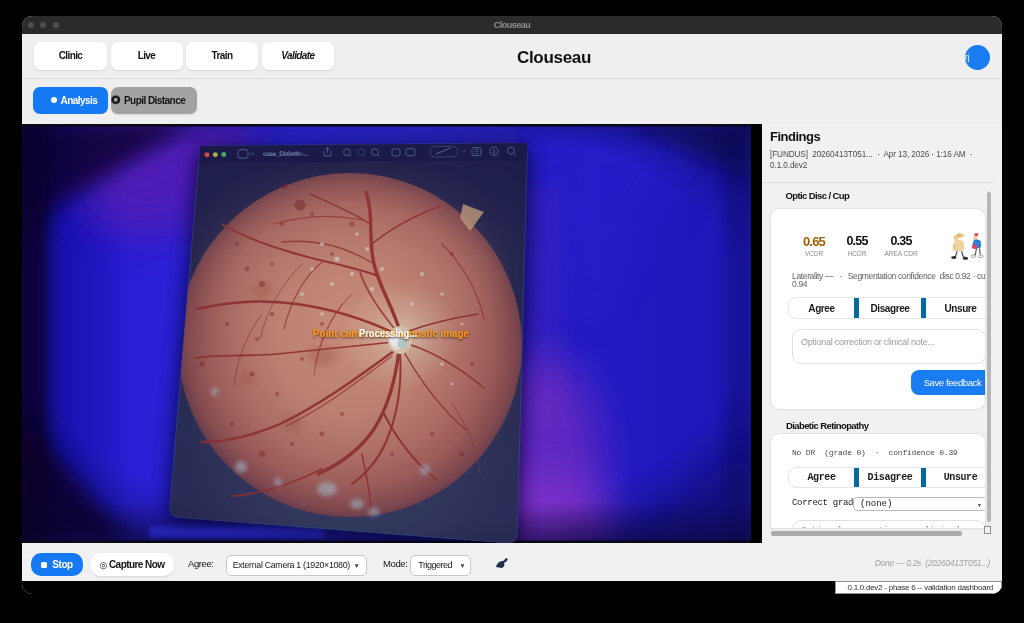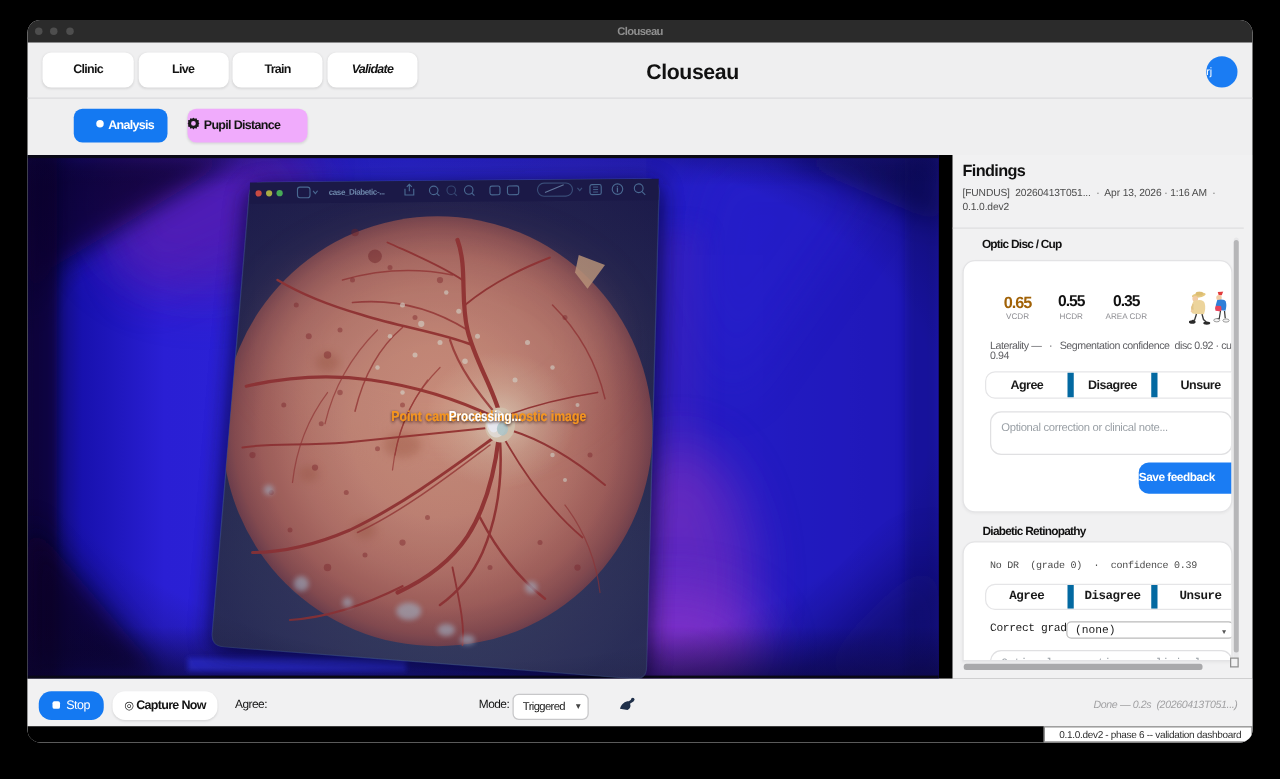--- a/index.html
+++ b/index.html
@@ -7,21 +7,21 @@
   #win { position:absolute; left:22px; top:16px; width:980px; height:578px; background:#efeff0; border-radius:10px; overflow:hidden; }
   #titlebar { position:absolute; left:0; top:0; width:980px; height:18px; background:#2b2b2b; }
   .tl { position:absolute; top:6px; width:6px; height:6px; border-radius:50%; background:#4e4e4e; }
   #tbtitle { position:absolute; top:4px; left:0; width:980px; text-align:center; font-size:9px; font-weight:bold; letter-spacing:-0.5px; color:#8f8f8f; }
   #hdr { position:absolute; left:0; top:18px; width:980px; height:61.5px; }
   .tab { position:absolute; top:8px; height:28px; background:#fff; border-radius:7px; box-shadow:0 1px 2px rgba(0,0,0,.10); font-size:10px; font-weight:bold; letter-spacing:-0.6px; color:#141414; text-align:center; line-height:28px; }
   #bigtitle { position:absolute; left:532px; top:14px; transform:translateX(-50%); font-size:17px; font-weight:bold; letter-spacing:-0.3px; color:#111; }
   #avatar { position:absolute; left:943px; top:11px; width:25px; height:25px; border-radius:50%; background:#1a7cf3; color:#fff; font-size:8.5px; line-height:25px; }
   #hdiv { position:absolute; left:0; top:61.5px; width:980px; height:1px; background:#dcdcdd; }
   #row2 { position:absolute; left:0; top:62.5px; width:980px; height:45.5px; }
-  .btn2 { position:absolute; top:8px; height:27px; border-radius:7px; font-size:10px; font-weight:bold; letter-spacing:-0.55px; line-height:27px;margin-left:26px; }
+  .btn2 { position:absolute; top:8px; height:27px; border-radius:7px; font-size:10px; font-weight:bold; letter-spacing:-0.55px; line-height:27px; }
   #main { position:absolute; left:0; top:108px; width:980px; height:419px; background:#000; }
   #cam { position:absolute; left:0; top:0; width:729px; height:419px; }
   #panel { position:absolute; left:740px; top:0; width:240px; height:419px; background:#f1f1f2; overflow:hidden; }
   #ctrlbar { position:absolute; left:0; top:527px; width:980px; height:37.5px; background:#f1f1f2; }
   #statusbar { position:absolute; left:0; top:564.5px; width:980px; height:13.5px; background:#000; }
   .seg { position:absolute; top:0; height:13.5px; background:#fff; border:1px solid #909090; font-size:8px; letter-spacing:-0.25px; color:#2e2e2e; line-height:12px; }
   .card { position:absolute; background:#fff; border:1px solid #e3e3e5; border-radius:10px; box-shadow:0 1px 2px rgba(0,0,0,.04); }
   .agrow { position:absolute; background:#fff; border:1px solid #e5e5e7; border-radius:8px; display:flex; overflow:hidden; }
   .agrow div { flex:none; text-align:center; font-size:10px; font-weight:bold; letter-spacing:-0.4px; color:#1a1a1a; border-right:5px solid #0369a1; }
   .metalab { font-size:6.5px; color:#8d8d92; letter-spacing:0; }
@@ -41,21 +41,21 @@
     <div class="tab" style="left:88.5px;width:72px;">Live</div>
     <div class="tab" style="left:164px;width:72px;">Train</div>
     <div class="tab" style="left:239.7px;width:72.5px;font-style:italic;">Validate</div>
     <div id="bigtitle">Clouseau</div>
     <div id="avatar">rj</div>
   </div>
   <div id="hdiv"></div>
   <div id="row2">
     <div class="btn2" style="left:11px;width:75px;background:#1479f2;color:#fff;text-align:left;padding-left:17.5px;">
       <span style="display:inline-block;width:6.5px;height:6.5px;border-radius:50%;background:#fff;margin-right:3.5px;vertical-align:0.5px;"></span>Analysis</div>
-    <div class="btn2" style="left:102px;width:96px;background:#f0abfc;color:#141414;box-shadow:0 1px 2px rgba(0,0,0,.10);">
+    <div class="btn2" style="left:89px;width:86px;background:#a3a3a3;color:#141414;box-shadow:0 1px 2px rgba(0,0,0,.10);">
       <svg width="9.5" height="9.5" viewBox="0 0 20 20" style="vertical-align:-1px;margin-right:3.5px;">
           <path fill="#1a1a1a" d="M10 0 L12.2 2.2 L15.2 1.2 L16.2 4.2 L19.2 4.8 L18.6 7.8 L20 10 L18.6 12.2 L19.2 15.2 L16.2 15.8 L15.2 18.8 L12.2 17.8 L10 20 L7.8 17.8 L4.8 18.8 L3.8 15.8 L0.8 15.2 L1.4 12.2 L0 10 L1.4 7.8 L0.8 4.8 L3.8 4.2 L4.8 1.2 L7.8 2.2 Z M10 6 A4 4 0 1 0 10 14 A4 4 0 1 0 10 6 Z" fill-rule="evenodd"></path>
         </svg>Pupil Distance</div>
   </div>
   <div id="main">
     <div id="cam">
 <svg width="729" height="419" viewBox="0 0 729 419">
 <defs>
   <linearGradient id="bgx" x1="0" y1="0" x2="1" y2="0">
     <stop offset="0" stop-color="#0c0742"></stop>
@@ -337,21 +337,21 @@
             </g>
           </svg>
         </div>
         <div style="position:absolute;left:21px;top:63px;width:205px;font-size:8.5px;letter-spacing:-0.35px;color:#5e5e62;line-height:8.5px;">Laterality — &nbsp; · &nbsp; Segmentation confidence&nbsp; disc 0.92 · cup 0.94</div>
         <div class="agrow" style="left:17px;top:88.5px;width:206px;height:22px;">
           <div style="width:70px;line-height:21px;">Agree</div>
           <div style="width:67px;line-height:21px;">Disagree</div>
           <div style="width:69px;line-height:21px;border-right:none;">Unsure</div>
         </div>
         <div style="position:absolute;left:21px;top:120.5px;width:194px;height:35px;border:1px solid #e0e0e2;border-radius:9px;font-size:9px;letter-spacing:-0.25px;color:#9aa0a6;padding:7px 8px;">Optional correction or clinical note...</div>
-        <div style="position:absolute;left:140px;top:161px;width:83px;height:25.5px;background:#1a7cf3;border-radius:8px;color:#fff;font-size:9.5px;font-weight:bold;letter-spacing:-0.4px;line-height:25.5px;">Save feedback</div>
+        <div style="position:absolute;left:140px;top:161px;width:83px;height:25.5px;background:#1a7cf3;border-radius:8px;color:#fff;font-size:9.5px;font-weight:normal;letter-spacing:-0.4px;text-align:center;line-height:25.5px;">Save feedback</div>
       </div>
       <div style="position:absolute;left:24px;top:296px;font-size:9.5px;font-weight:bold;letter-spacing:-0.6px;color:#111;">Diabetic Retinopathy</div>
       <div class="card" style="left:8px;top:309px;width:216px;height:96px;border-radius:10px 10px 0 0;overflow:hidden;font-family:Liberation Mono, monospace;">
         <div style="position:absolute;left:21px;top:14px;font-size:8px;letter-spacing:-0.2px;color:#4c4c4c;">No DR&nbsp; (grade 0)&nbsp; · &nbsp;confidence 0.39</div>
         <div class="agrow" style="left:17px;top:33px;width:206px;height:21px;">
           <div style="width:70px;line-height:20px;">Agree</div>
           <div style="width:67px;line-height:20px;">Disagree</div>
           <div style="width:69px;line-height:20px;border-right:none;">Unsure</div>
         </div>
         <div style="position:absolute;left:21px;top:64px;font-size:9px;letter-spacing:-0.3px;color:#1a1a1a;">Correct grade:</div>
@@ -359,23 +359,24 @@
           <span style="position:absolute;right:5px;top:2px;font-size:5.5px;color:#555;">▼</span></div>
         <div style="position:absolute;left:21px;top:86px;width:194px;height:30px;border:1px solid #e0e0e2;border-radius:9px;font-size:9px;letter-spacing:-0.25px;color:#9aa0a6;padding:5px 8px;">Optional correction or clinical note...</div>
       </div>
       <div style="position:absolute;left:224.5px;top:66px;width:4.5px;height:338px;background:#e7e7e9;border-radius:2px;"></div>
       <div style="position:absolute;left:224.5px;top:68px;width:4.5px;height:330px;background:#b6b6b8;border-radius:2px;"></div>
       <div style="position:absolute;left:8.5px;top:407px;width:191px;height:4.5px;background:#a9a9ab;border-radius:2px;"></div>
       <div style="position:absolute;left:222px;top:402px;width:7px;height:8px;border:1px solid #8f8f8f;background:#f1f1f2;"></div>
     </div>
   </div>
   <div id="ctrlbar">
-    <div style="position:absolute;left:9px;top:9.5px;width:52px;height:23px;background:#1479f2;border-radius:10px;color:#fff;font-size:10px;font-weight:normal;letter-spacing:-0.4px;text-align:center;line-height:23px;"><span style="display:inline-block;width:6px;height:6px;background:#fff;border-radius:1.5px;margin-right:5px;"></span>Stop</div>
+    <div style="position:absolute;left:9px;top:9.5px;width:52px;height:23px;background:#1479f2;border-radius:10px;color:#fff;font-size:10px;font-weight:bold;letter-spacing:-0.4px;text-align:center;line-height:23px;"><span style="display:inline-block;width:6px;height:6px;background:#fff;border-radius:1.5px;margin-right:5px;"></span>Stop</div>
     <div style="position:absolute;left:68px;top:9.5px;width:84px;height:23px;background:#fff;border-radius:10px;box-shadow:0 1px 2px rgba(0,0,0,.12);color:#141414;font-size:10px;font-weight:bold;letter-spacing:-0.55px;text-align:center;line-height:23px;"><span style="font-weight:normal;font-size:9px;vertical-align:0.5px;">◎</span> Capture Now</div>
     <div style="position:absolute;left:166px;top:15px;font-size:9.5px;letter-spacing:-0.4px;color:#141414;">Agree:</div>
+    <div class="pill" style="left:203.7px;top:11.5px;width:141px;line-height:19px;padding-left:6px;font-size:8.8px;letter-spacing:-0.3px;white-space:nowrap;">External Camera 1 (1920×1080)<span style="position:absolute;right:6px;top:0;font-size:6.5px;color:#444;">▼</span></div>
     <div style="position:absolute;left:361px;top:15px;font-size:9.5px;letter-spacing:-0.4px;color:#141414;">Mode:</div>
     <div class="pill" style="left:388.3px;top:11.5px;width:61px;line-height:19px;padding-left:7px;font-size:9px;letter-spacing:-0.5px;">Triggered<span style="position:absolute;right:5px;top:0;font-size:6.5px;color:#444;">▼</span></div>
     <div style="position:absolute;left:472px;top:13px;width:15px;height:15px;">
       <svg width="15" height="15" viewBox="0 0 15 15">
           <path d="M2 11 C3 7 6 5 9 5 L12 3 L13 5 L10 7 C11 9 10 11 8 12 Z" fill="#20304a"></path>
           <circle cx="12.2" cy="3.6" r="1.4" fill="#20304a"></circle>
         </svg>
     </div>
     <div style="position:absolute;right:12px;top:15px;font-size:8.5px;letter-spacing:-0.3px;font-style:italic;color:#a2a2a4;">Done — 0.2s&nbsp; (20260413T051...)</div>
   </div>

